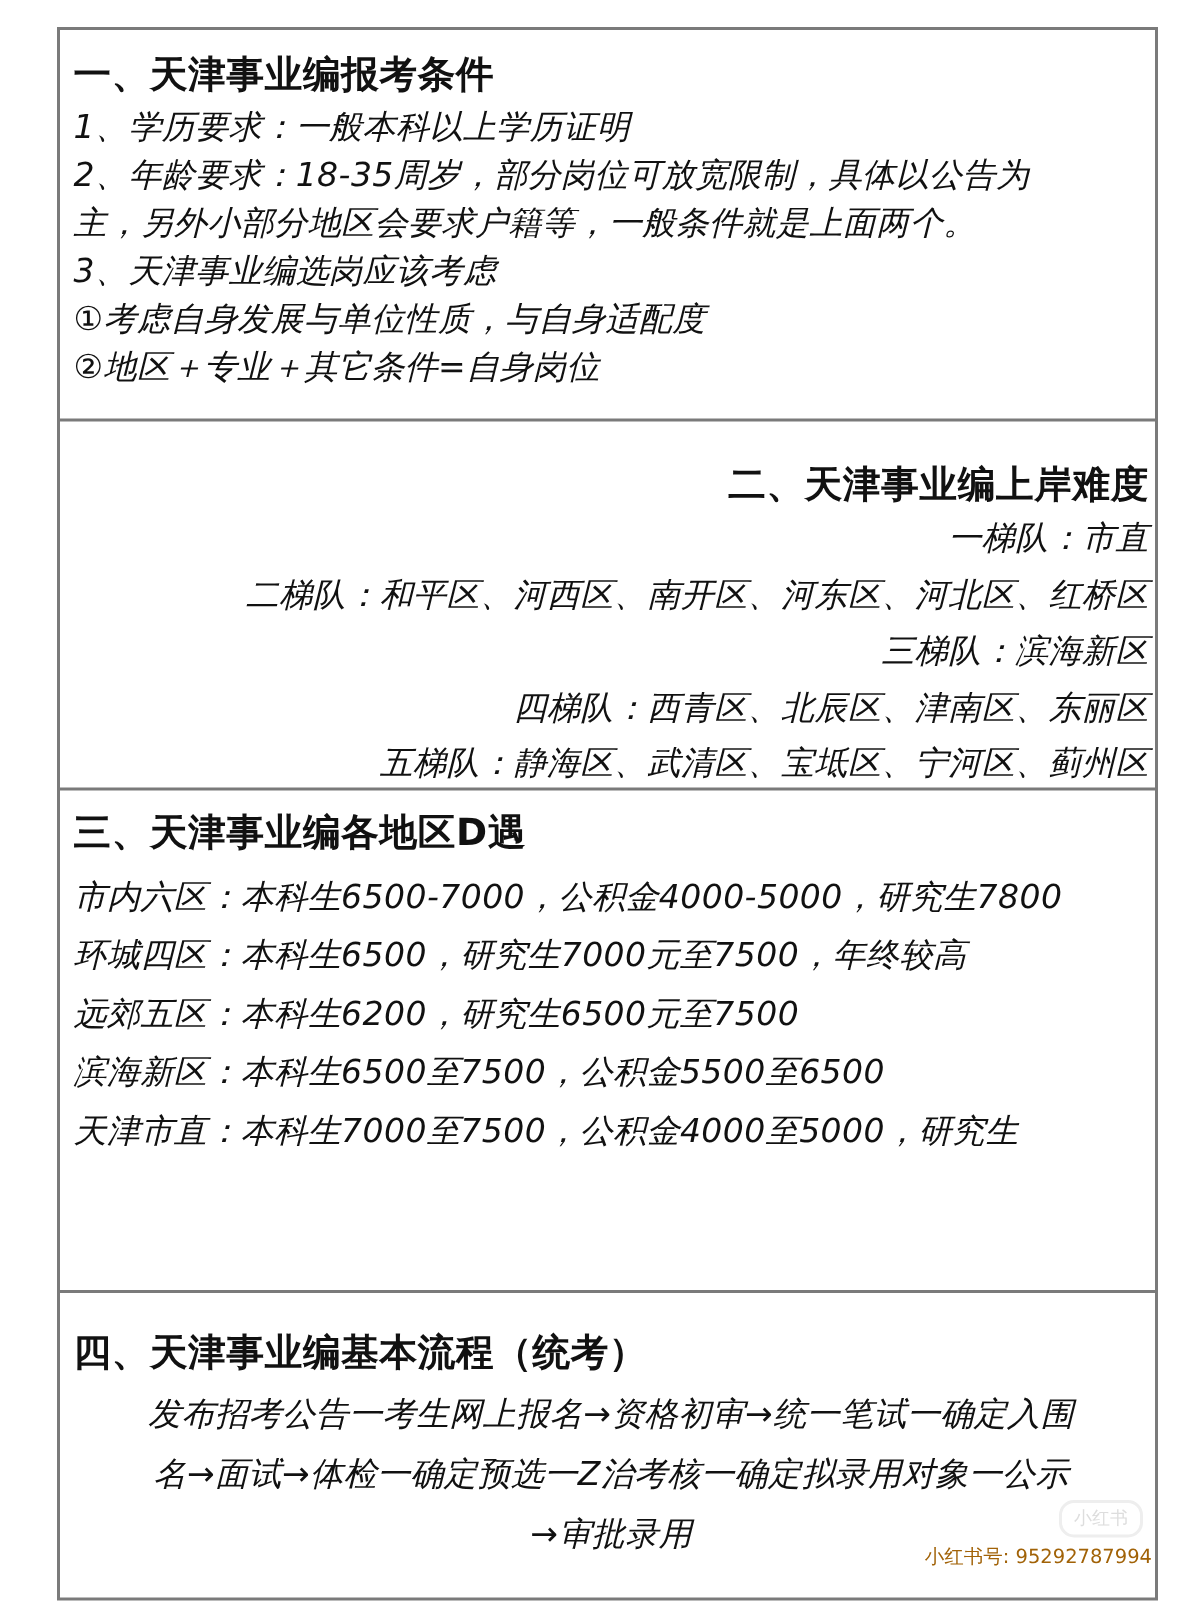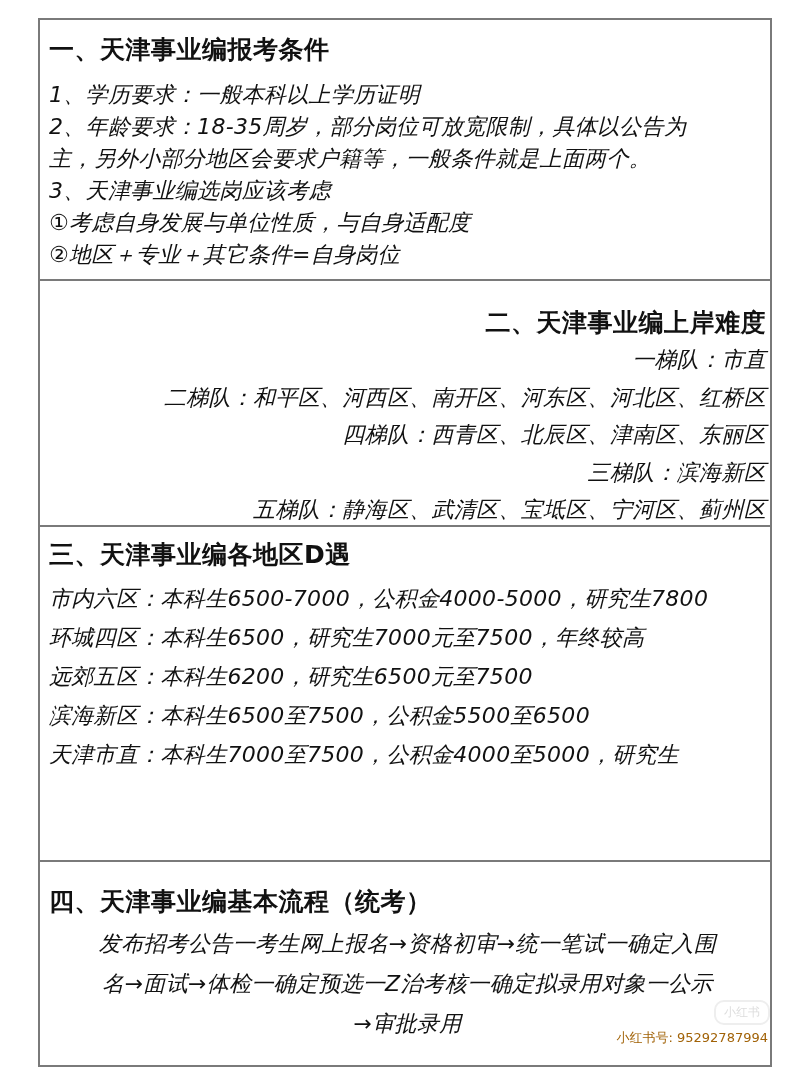--- a/index.html
+++ b/index.html
@@ -50,34 +50,34 @@
     margin: 0;
     white-space: nowrap;
     letter-spacing: 0.3px;
     font-style: italic;
   }
   .cell-2 .line { line-height: 37.5px; }
   .cell-3 .line { line-height: 39px; }
   .cell-3 .heading { margin-bottom: 6px; }
   .cell-4 .heading { margin-bottom: 4px; }
   .cell-4 .line { line-height: 40px; text-align: center; }
-  .cell-1 .heading { margin-bottom: 11px; }
+  .cell-1 .heading { margin-bottom: 2px; }
   .cell-2 .heading { margin-bottom: 0px; }
 
   .watermark {
     position: absolute;
     right: 2px;
     bottom: 18px;
     color: #a16207;
     font-size: 13px;
     white-space: nowrap;
   }
   .wm-badge {
     position: absolute;
-    right: 0px;
+    right: 8px;
     bottom: 40px;
     border: 2px solid #eeeeee;
     border-radius: 10px;
     color: #dddddd;
     font-size: 12px;
     padding: 2px 8px;
   }
 </style>
 </head>
 <body>
@@ -91,22 +91,22 @@
     <p class="line">主，另外小部分地区会要求户籍等，一般条件就是上面两个。</p>
     <p class="line">3、天津事业编选岗应该考虑</p>
     <p class="line">①考虑自身发展与单位性质，与自身适配度</p>
     <p class="line">②地区＋专业＋其它条件=自身岗位</p>
   </div>
 
   <div class="cell cell-2">
     <p class="heading">二、天津事业编上岸难度</p>
     <p class="line">一梯队：市直</p>
     <p class="line">二梯队：和平区、河西区、南开区、河东区、河北区、红桥区</p>
+    <p class="line">三梯队：滨海新区</p>
     <p class="line">四梯队：西青区、北辰区、津南区、东丽区</p>
-    <p class="line">三梯队：滨海新区</p>
     <p class="line">五梯队：静海区、武清区、宝坻区、宁河区、蓟州区</p>
   </div>
 
   <div class="cell cell-3">
     <p class="heading">三、天津事业编各地区D遇</p>
     <p class="line">市内六区：本科生6500-7000，公积金4000-5000，研究生7800</p>
     <p class="line">环城四区：本科生6500，研究生7000元至7500，年终较高</p>
     <p class="line">远郊五区：本科生6200，研究生6500元至7500</p>
     <p class="line">滨海新区：本科生6500至7500，公积金5500至6500</p>
     <p class="line">天津市直：本科生7000至7500，公积金4000至5000，研究生</p>

